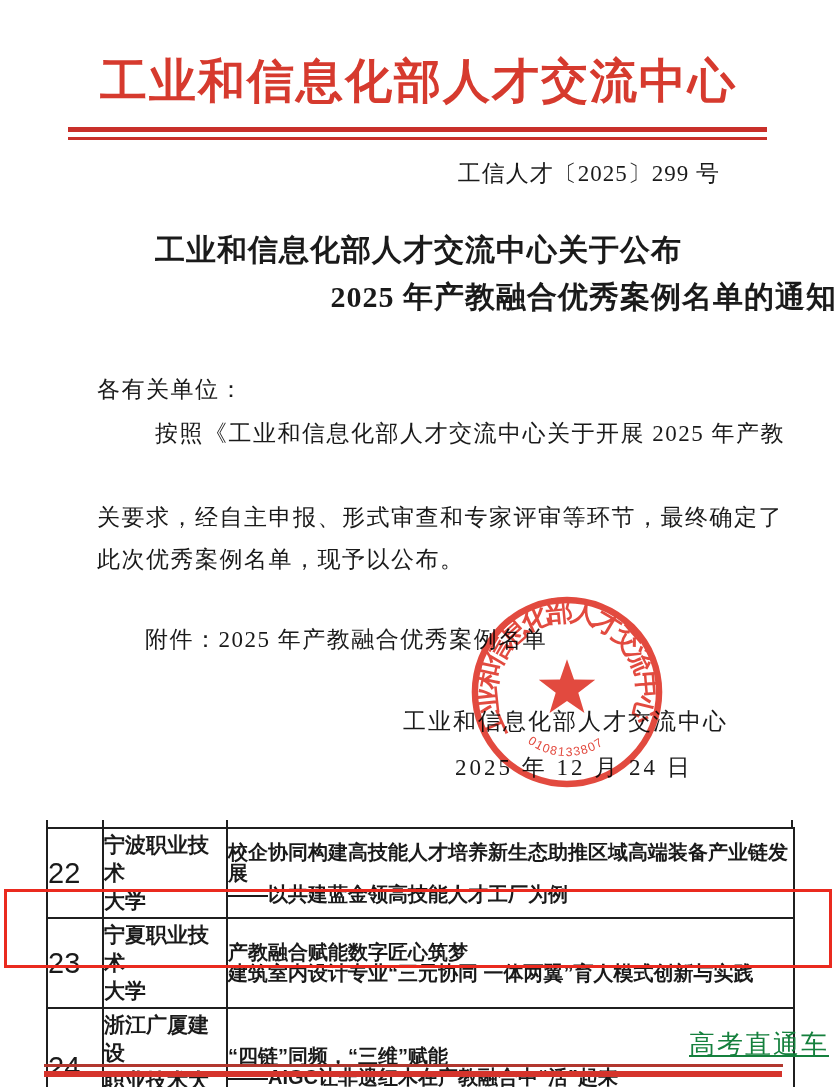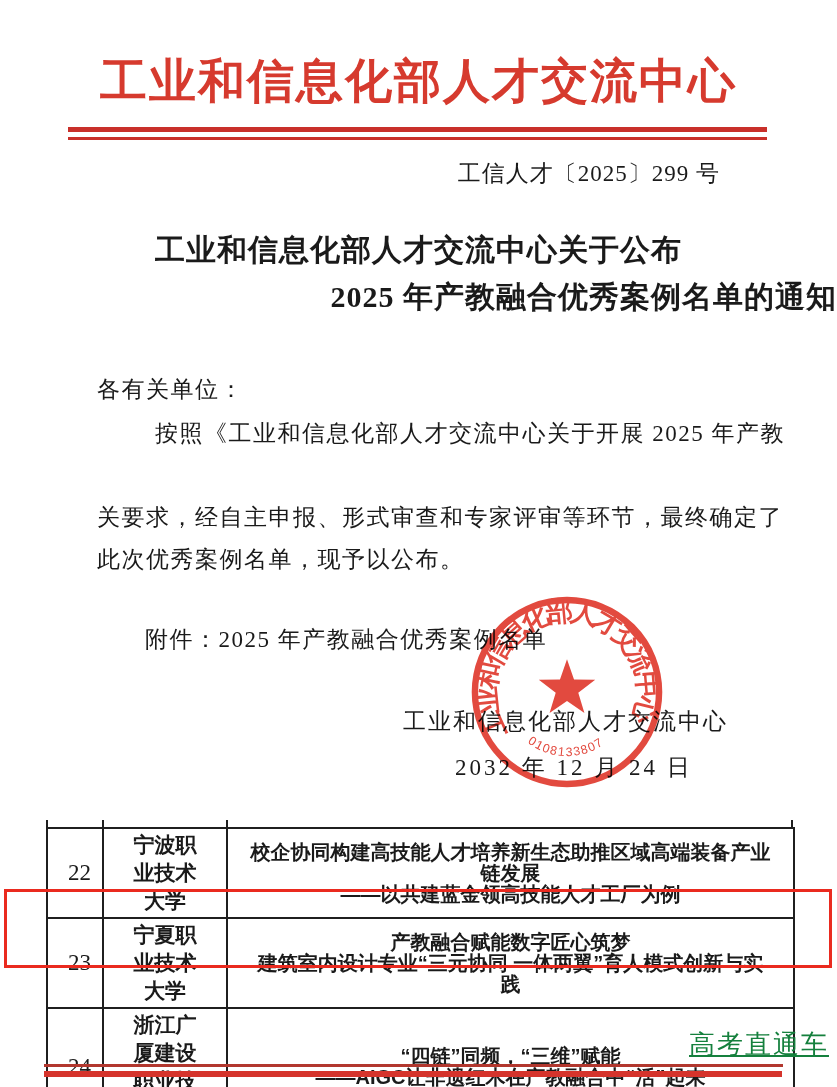--- a/index.html
+++ b/index.html
@@ -49,26 +49,26 @@
   
   .seal{top:593px; left:466px; width:202px; height:198px; mix-blend-mode:multiply; opacity:0.92;}
 
   
   .case-table{
     top:827px; left:46px; width:747px;
     border-collapse:collapse; table-layout:fixed;
     font-family:"Liberation Sans","DejaVu Sans",sans-serif;
   }
   .case-table td{
-    border:2px solid #1f1f1f; text-align:center; vertical-align:middle; padding:2px 20px;
+    border:2px solid #1f1f1f; text-align:left; vertical-align:middle; padding:2px 0;
   }
   .col-no{width:56px;}
   .col-org{width:124px;}
   .col-case{width:567px;}
-  .cell-no{font-family:Liberation Serif, serif; font-size:23px; font-weight:normal;}
+  .cell-no{font-family:Liberation Sans, sans-serif; font-size:29px; font-weight:normal;}
   .cell-org{font-size:21px; font-weight:bold; line-height:28px;}
   .cell-case{font-size:20px; font-weight:bold; line-height:21px;}
   .row-22{height:69px;} .row-23{height:70px;} .row-24{height:64px;}
 
   .table-stub{top:820px; width:2px; height:8px; background:#1f1f1f;}
 
   .highlight-rect{
     top:889px; left:4px; width:822px; height:73px;
     border:3px solid #ea2a1f; background:transparent;
   }
@@ -94,21 +94,21 @@
   <div class="abs notice-title title-l1">工业和信息化部人才交流中心关于公布</div>
   <div class="abs notice-title title-l2">2025 年产教融合优秀案例名单的通知</div>
 
   <div class="abs body-line salutation">各有关单位：</div>
   <div class="abs body-line p-l1">按照《工业和信息化部人才交流中心关于开展 2025 年产教</div>
   <div class="abs body-line p-l3">关要求，经自主申报、形式审查和专家评审等环节，最终确定了</div>
   <div class="abs body-line p-l4">此次优秀案例名单，现予以公布。</div>
   <div class="abs body-line attachment">附件：2025 年产教融合优秀案例名单</div>
 
   <div class="abs signer">工业和信息化部人才交流中心</div>
-  <div class="abs sign-date">2032 年 12 月 24 日</div>
+  <div class="abs sign-date">2025 年 12 月 24 日</div>
 
   <svg class="abs seal" viewBox="0 0 200 200">
     <defs>
       <path id="sealTextPath" d="M 41,141 A 72,72 0 1 1 159,141" fill="none"></path>
       <path id="sealCodePath" d="M 60,151 A 65,65 0 0 0 140,151" fill="none"></path>
     </defs>
     <circle cx="100" cy="100" r="93" fill="none" stroke="#e03a2e" stroke-width="6.5"></circle>
     <polygon fill="#e03a2e" points="100,67 107.1,87.3 128.5,87.7 111.4,100.7 117.6,121.3 100,109 82.4,121.3 88.6,100.7 71.5,87.7 92.9,87.3"></polygon>
     <text font-size="27" fill="#e03a2e" font-weight="bold" font-family="Liberation Serif, DejaVu Serif, serif">
       <textPath href="#sealTextPath" textLength="300" lengthAdjust="spacing">工业和信息化部人才交流中心</textPath>

